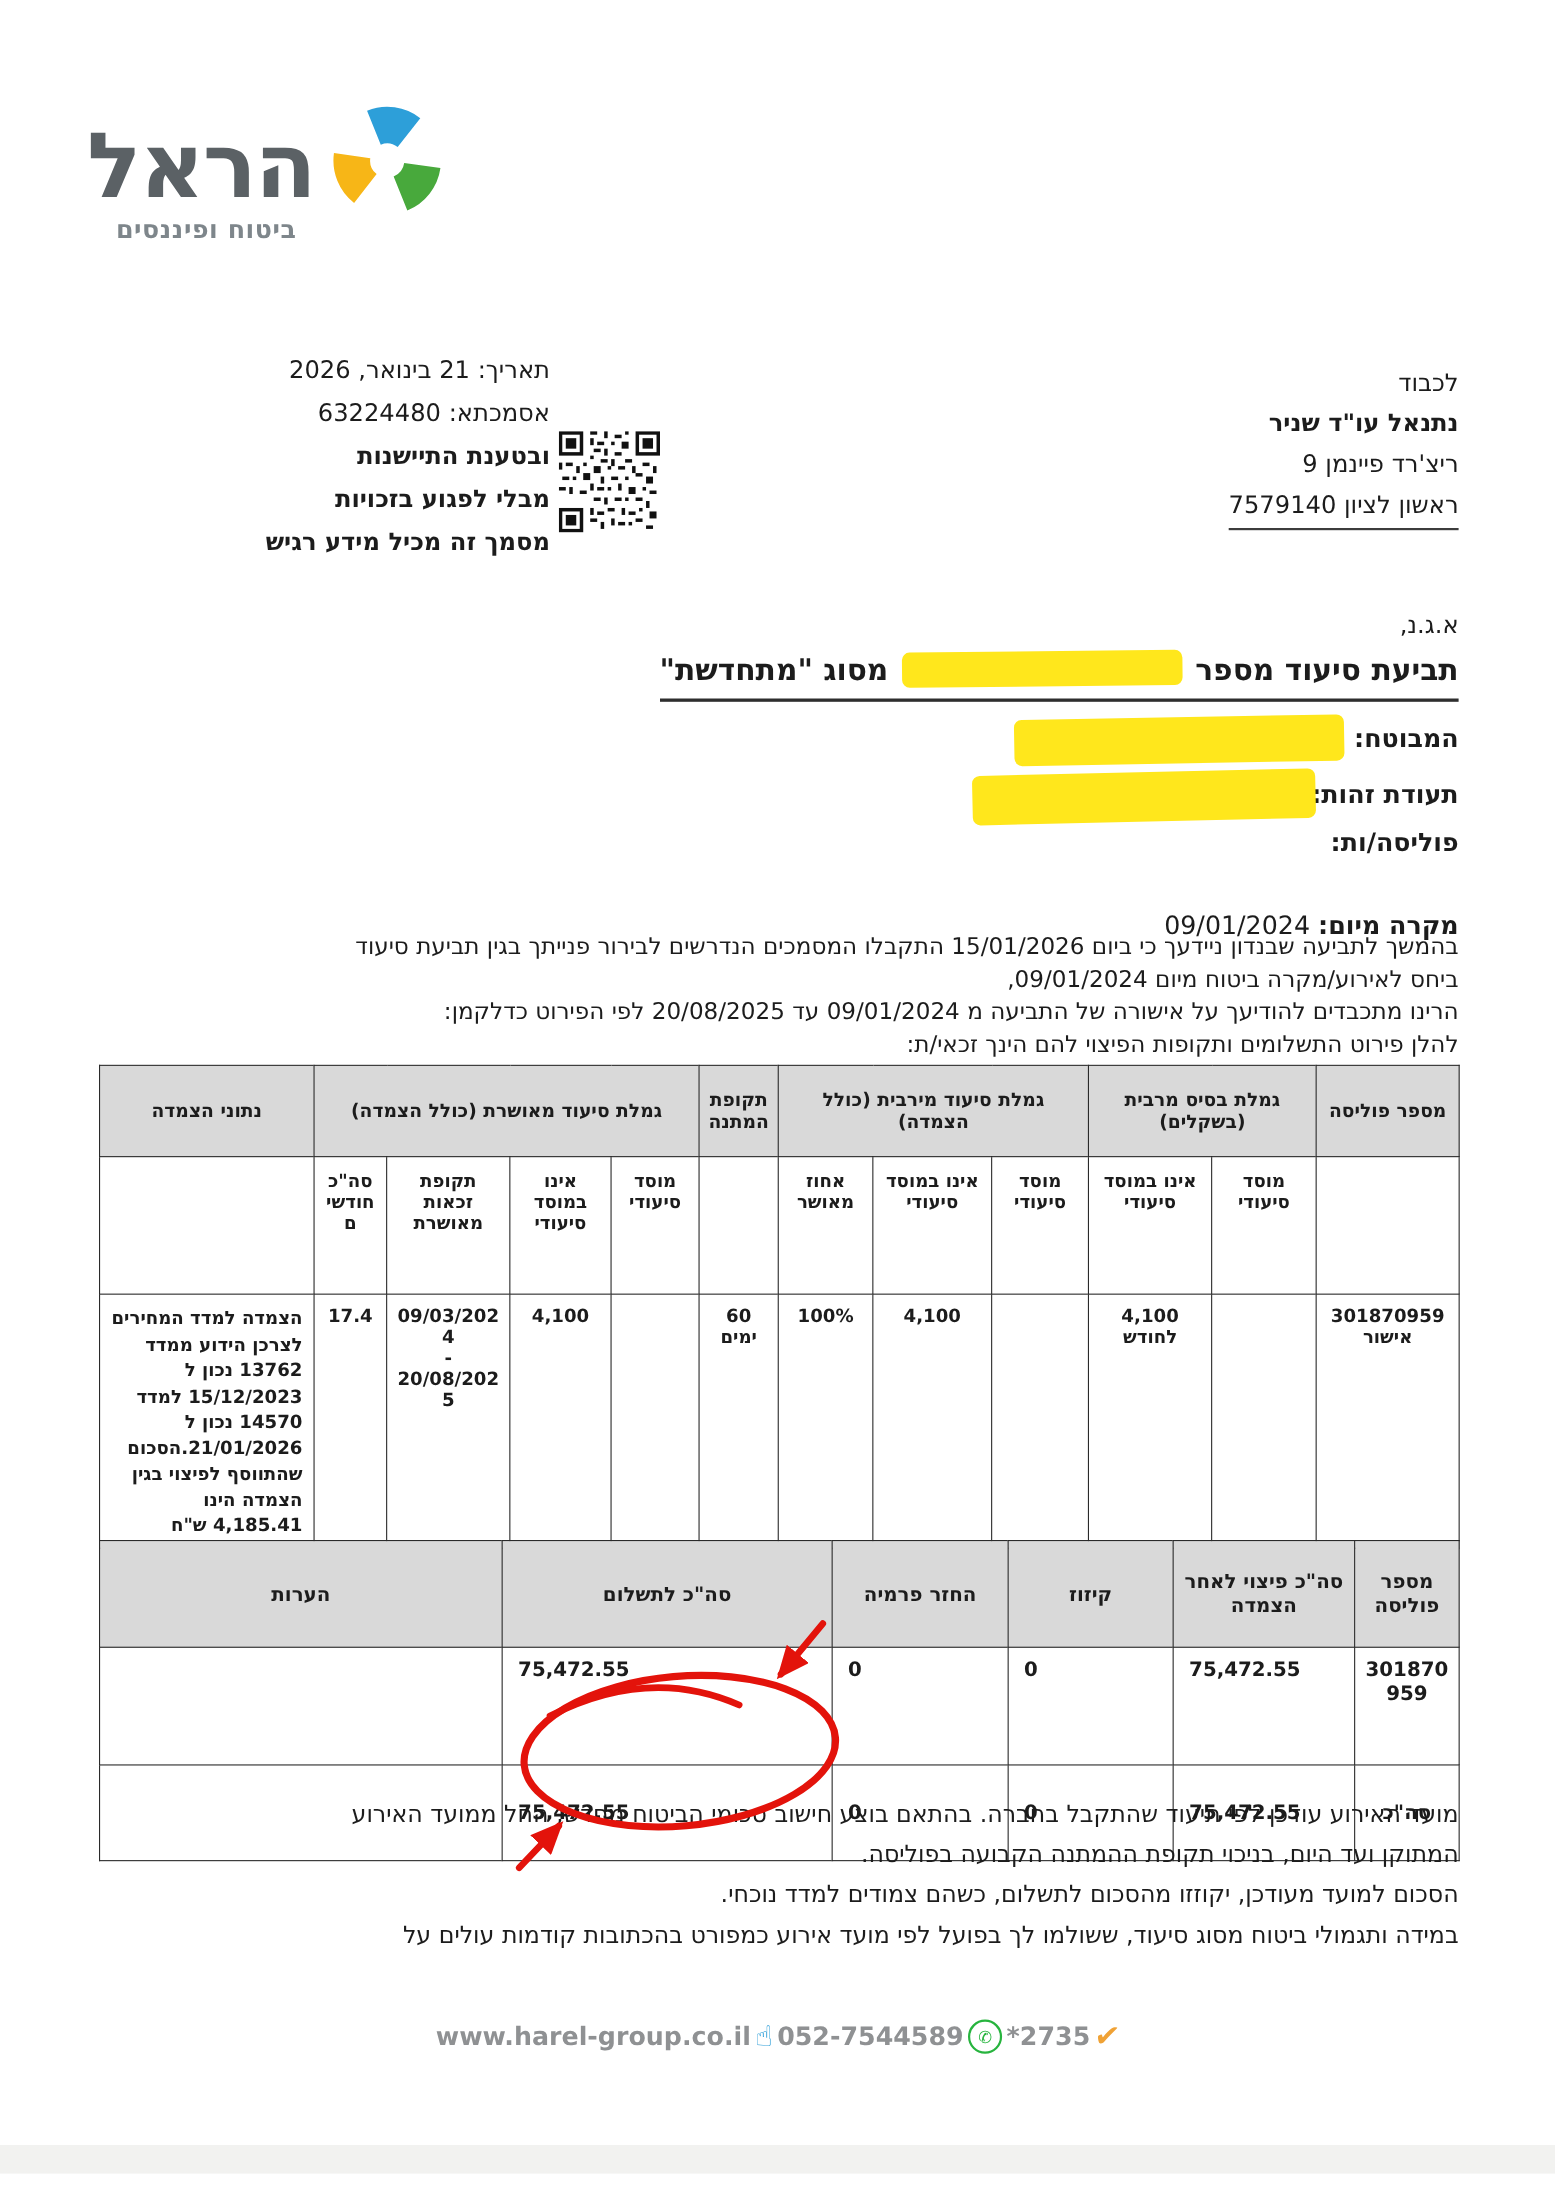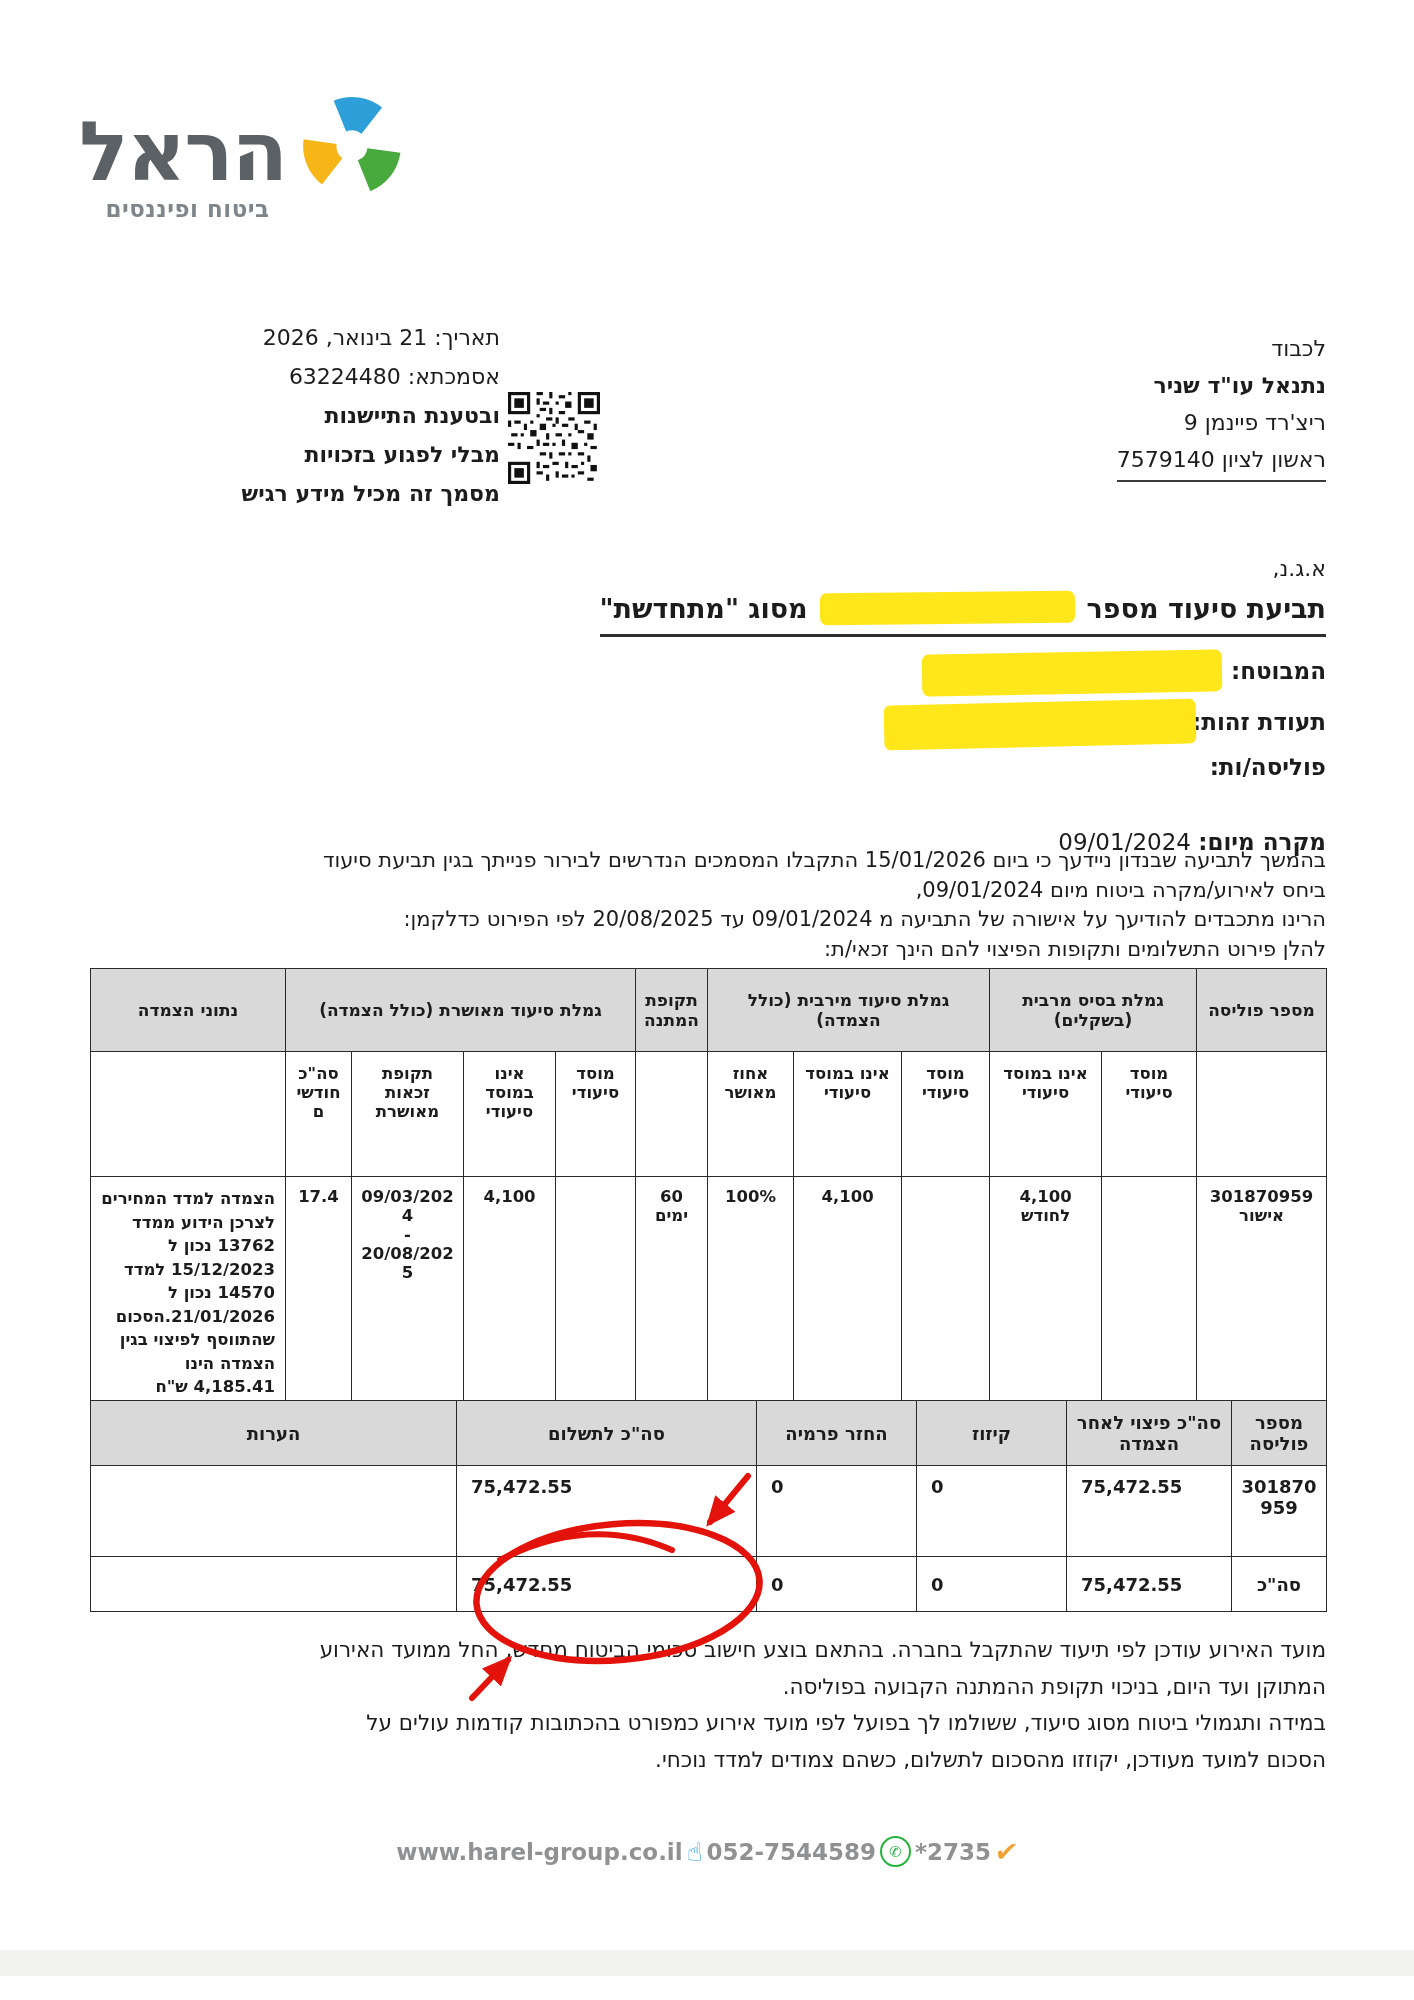--- a/index.html
+++ b/index.html
@@ -45,21 +45,21 @@
   
   table{border-collapse:collapse;table-layout:fixed;}
   .t1{position:absolute;top:968px;left:90px;width:1236px;direction:rtl;}
   .t1 th,.t1 td{border:1.6px solid #2a2a2a;font-size:16.5px;text-align:center;
     vertical-align:middle;padding:0 5px;word-wrap:break-word;}
   .t1 .ghead th{background:#d9d9d9;font-weight:700;height:82px;font-size:17px;}
   .t1 .shead th,.t1 .shead td{background:#fff;font-weight:700;height:112px;vertical-align:top;padding-top:12px;}
   .t1 .drow td{font-weight:700;vertical-align:top;padding-top:10px;height:198px;}
   .t1 .linkcell{text-align:right;font-size:16.5px;line-height:23.5px;padding:8px 10px;}
   .t2{position:absolute;top:1400px;left:90px;width:1236px;direction:rtl;}
-  .t2 th,.t2 td{border:1.6px solid #2a2a2a;font-size:18px;padding:0 8px;word-wrap:break-word;}
+  .t2 th,.t2 td{border:1.6px solid #2a2a2a;font-size:18px;padding:16px 8px;word-wrap:break-word;}
   .t2 thead th{background:#d9d9d9;font-weight:700;height:64px;text-align:center;}
   .t2 .r1 td{height:80px;vertical-align:top;padding-top:10px;font-weight:600;}
   .t2 .rt td{height:54px;vertical-align:middle;font-weight:700;}
   .t2 .num{text-align:left;padding-left:14px;direction:ltr;}
   .t2 .ctr{text-align:center;}
   
   .body2{position:absolute;top:1632px;right:88px;left:88px;direction:rtl;text-align:right;
     font-size:21.5px;line-height:36.5px;white-space:nowrap;}
   .footer{position:absolute;top:1836px;left:0;width:100%;display:flex;justify-content:center;
     align-items:center;gap:4px;color:#8f9193;font-size:23px;font-weight:600;direction:ltr;}
@@ -309,22 +309,22 @@
         <td class="num">0</td>
         <td class="num">75,472.55</td>
         <td></td>
       </tr>
     </tbody>
   </table>
 
   <div class="body2">
     <div>מועד האירוע עודכן לפי תיעוד שהתקבל בחברה. בהתאם בוצע חישוב סכומי הביטוח מחדש, החל ממועד האירוע</div>
     <div>המתוקן ועד היום, בניכוי תקופת ההמתנה הקבועה בפוליסה.</div>
+    <div>הסכום  למועד מעודכן, יקוזזו מהסכום לתשלום, כשהם צמודים למדד נוכחי.</div>
     <div>במידה ותגמולי ביטוח מסוג סיעוד, ששולמו לך בפועל לפי מועד אירוע כמפורט בהכתובות קודמות עולים על</div>
-    <div>הסכום  למועד מעודכן, יקוזזו מהסכום לתשלום, כשהם צמודים למדד נוכחי.</div>
   </div>
 
   <svg class="redsvg" width="1414" height="2000" viewBox="0 0 1414 2000">
     <defs>
       <marker id="arrh" markerUnits="userSpaceOnUse" markerWidth="30" markerHeight="26" refX="24" refY="13" orient="auto">
         <path d="M0,0 L30,13 L0,26 z" fill="#e3130b"></path>
       </marker>
     </defs>
     <g stroke="#e3130b" fill="none" stroke-linecap="round">
       <ellipse cx="618" cy="1592" rx="142" ry="68" transform="rotate(-5 618 1592)" stroke-width="6.5"></ellipse>

